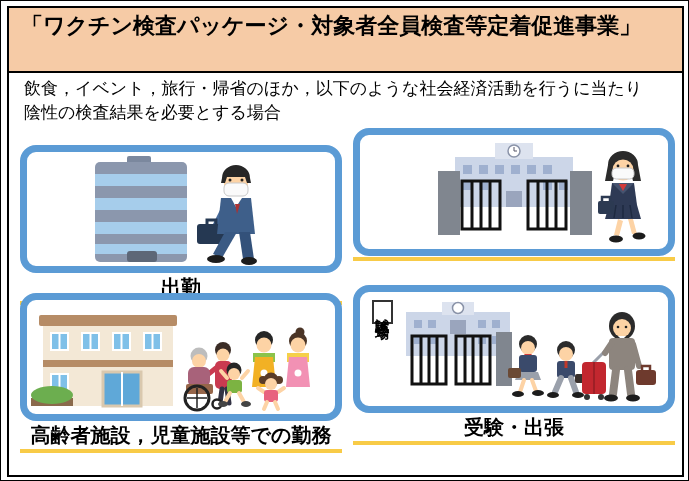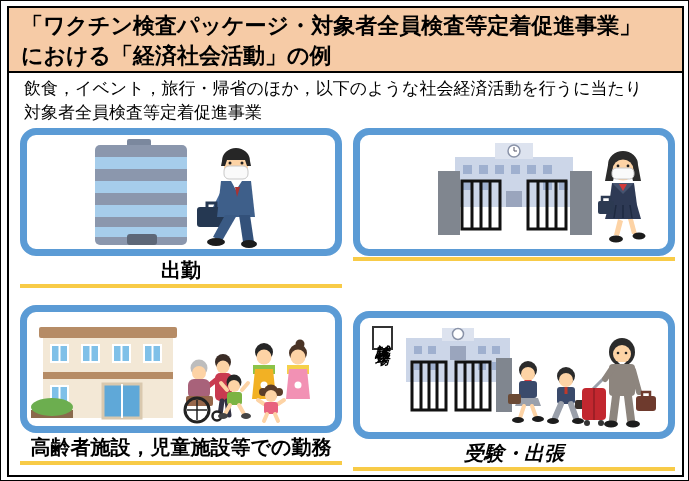--- a/index.html
+++ b/index.html
@@ -21,24 +21,24 @@
     position:absolute; left:6px; top:72px; width:677px; height:404px;
     border:2px solid #000; border-top:none; box-sizing:border-box;
     background:#fff;
   }
   .intro {
     position:absolute; left:23px; top:76px; width:666px;
     font-size:17px; line-height:24px; color:#000;
   }
   .intro div { white-space:nowrap; }
   .cell { position:absolute; width:322px; }
-  .cell-1 { left:19px;  top:127px; }
+  .cell-1 { left:19px;  top:144px; }
   .cell-2 { left:352px; top:127px; }
-  .cell-3 { left:19px;  top:304px; }
-  .cell-4 { left:352px; top:310px;font-style:italic; }
+  .cell-3 { left:19px;  top:292px; }
+  .cell-4 { left:352px; top:284px; }
   .frame {
     position:relative; width:322px; height:128px;
     border:7px solid #5B9BD5; border-radius:16px; background:#fff;
     box-sizing:border-box; overflow:hidden;
   }
   .frame svg { display:block; width:308px; height:114px; }
   .plabel {
     margin-top:1px; text-align:center; font-size:20px; font-weight:bold;
     line-height:26px; color:#000; white-space:nowrap;
   }
@@ -51,28 +51,27 @@
     letter-spacing:3px; line-height:1.05;
   }
 </style>
 </head>
 <body>
 
 <div class="page">
 
   <div class="header-box">
     <div class="header-line">「ワクチン検査パッケージ・対象者全員検査等定着促進事業」</div>
-    <div class="header-line">における「経済社会活動」の例</div>
   </div>
 
   <div class="content-box"></div>
 
   <div class="intro">
     <div>飲食，イベント，旅行・帰省のほか，以下のような社会経済活動を行うに当たり</div>
-    <div>対象者全員検査等定着促進事業</div>
+    <div>陰性の検査結果を必要とする場合</div>
   </div>
 
   <div class="cell cell-1">
     <div class="frame">
       <svg viewBox="0 0 308 114">
         <g>
           <rect x="100" y="4" width="24" height="10" rx="2" fill="#7b889e"></rect>
           <rect x="68" y="10" width="92" height="100" rx="5" fill="#8b97ad"></rect>
           <rect x="68" y="22" width="92" height="12" fill="#a6cdeb"></rect>
           <rect x="68" y="46" width="92" height="12" fill="#a6cdeb"></rect>

